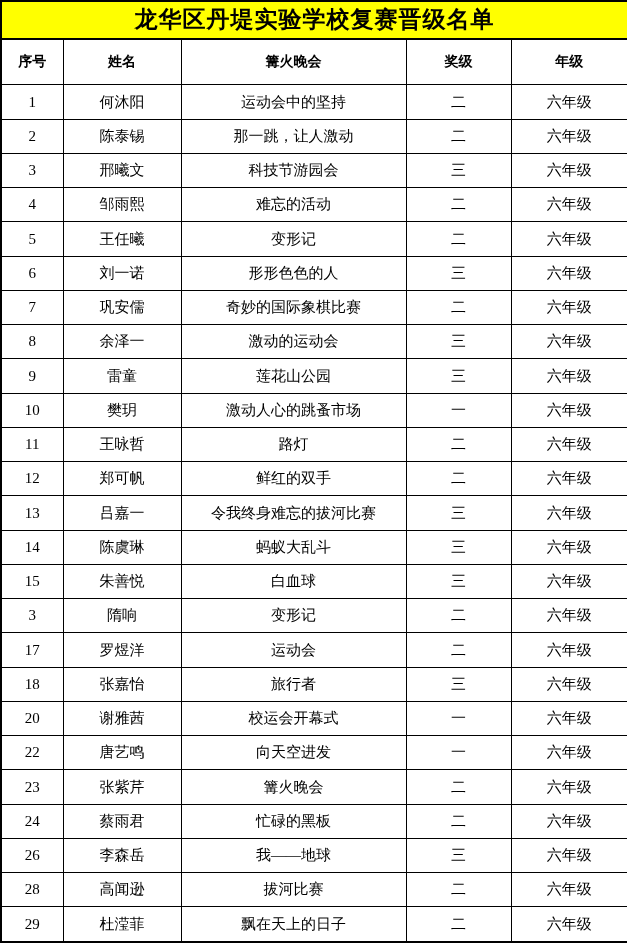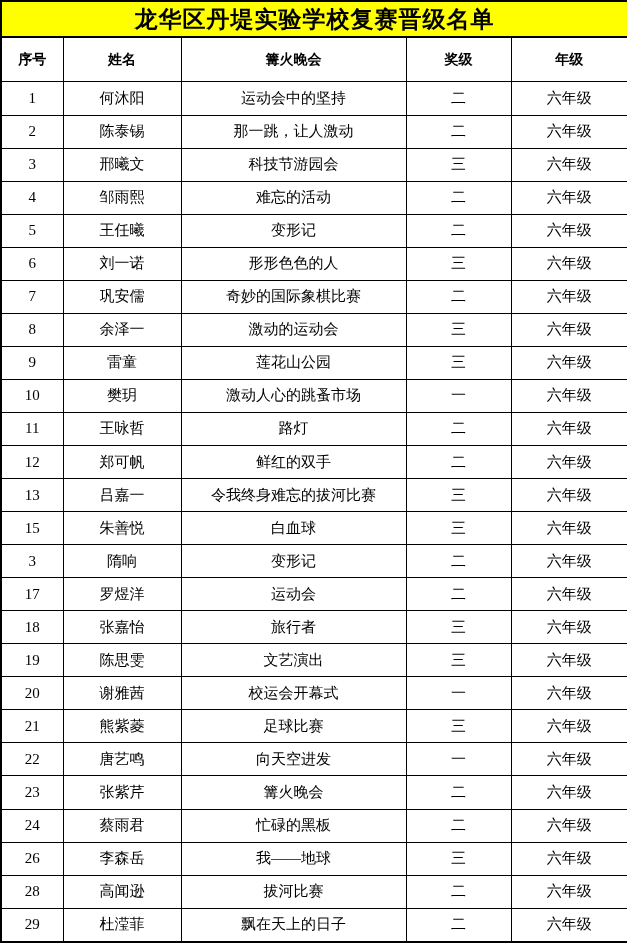--- a/index.html
+++ b/index.html
@@ -168,20 +168,27 @@
           <td>六年级</td>
         </tr>
         <tr class="data-row">
           <td>13</td>
           <td>吕嘉一</td>
           <td>令我终身难忘的拔河比赛</td>
           <td>三</td>
           <td>六年级</td>
         </tr>
         <tr class="data-row">
+          <td>14</td>
+          <td>陈虞琳</td>
+          <td>蚂蚁大乱斗</td>
+          <td>三</td>
+          <td>六年级</td>
+        </tr>
+        <tr class="data-row">
           <td>15</td>
           <td>朱善悦</td>
           <td>白血球</td>
           <td>三</td>
           <td>六年级</td>
         </tr>
         <tr class="data-row">
           <td>3</td>
           <td>隋响</td>
           <td>变形记</td>
@@ -192,42 +199,28 @@
           <td>17</td>
           <td>罗煜洋</td>
           <td>运动会</td>
           <td>二</td>
           <td>六年级</td>
         </tr>
         <tr class="data-row">
           <td>18</td>
           <td>张嘉怡</td>
           <td>旅行者</td>
-          <td>三</td>
-          <td>六年级</td>
-        </tr>
-        <tr class="data-row">
-          <td>19</td>
-          <td>陈思雯</td>
-          <td>文艺演出</td>
           <td>三</td>
           <td>六年级</td>
         </tr>
         <tr class="data-row">
           <td>20</td>
           <td>谢雅茜</td>
           <td>校运会开幕式</td>
           <td>一</td>
-          <td>六年级</td>
-        </tr>
-        <tr class="data-row">
-          <td>21</td>
-          <td>熊紫菱</td>
-          <td>足球比赛</td>
-          <td>三</td>
           <td>六年级</td>
         </tr>
         <tr class="data-row">
           <td>22</td>
           <td>唐艺鸣</td>
           <td>向天空进发</td>
           <td>一</td>
           <td>六年级</td>
         </tr>
         <tr class="data-row">

